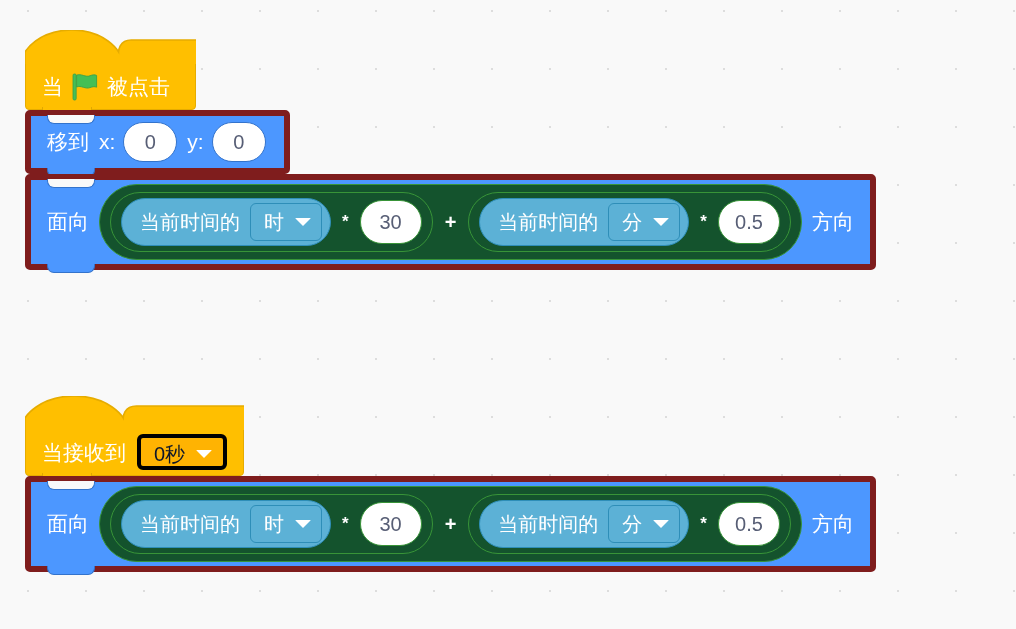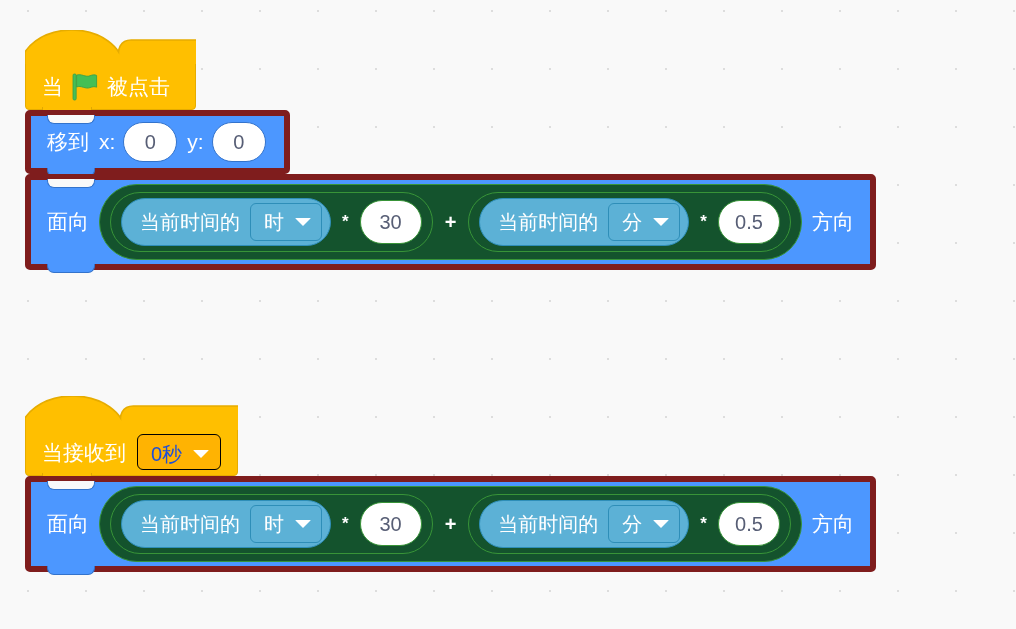--- a/index.html
+++ b/index.html
@@ -85,27 +85,27 @@
     display: inline-block;
     margin: 0 9px 0 0;
     position: relative;
     top: 1px;
   }
   .flag-icon svg { display: block; }
 
   
   .dropdown-orange {
     background: #FFB302;
-    border: 1px solid #000000;
+    border: 4px solid #000000;
     border-radius: 6px;
     height: 36px;
     display: inline-flex;
     align-items: center;
     padding: 4px 11px 0 13px;
-    color: #1d4ed8;
+    color: #0f172a;
     font-size: 20px;
     box-sizing: border-box;
     margin-left: 2px;
   }
   .dropdown-orange .dd-text { margin-right: 11px; white-space: nowrap; }
 
   .caret {
     width: 0;
     height: 0;
     border-left: 8px solid transparent;

